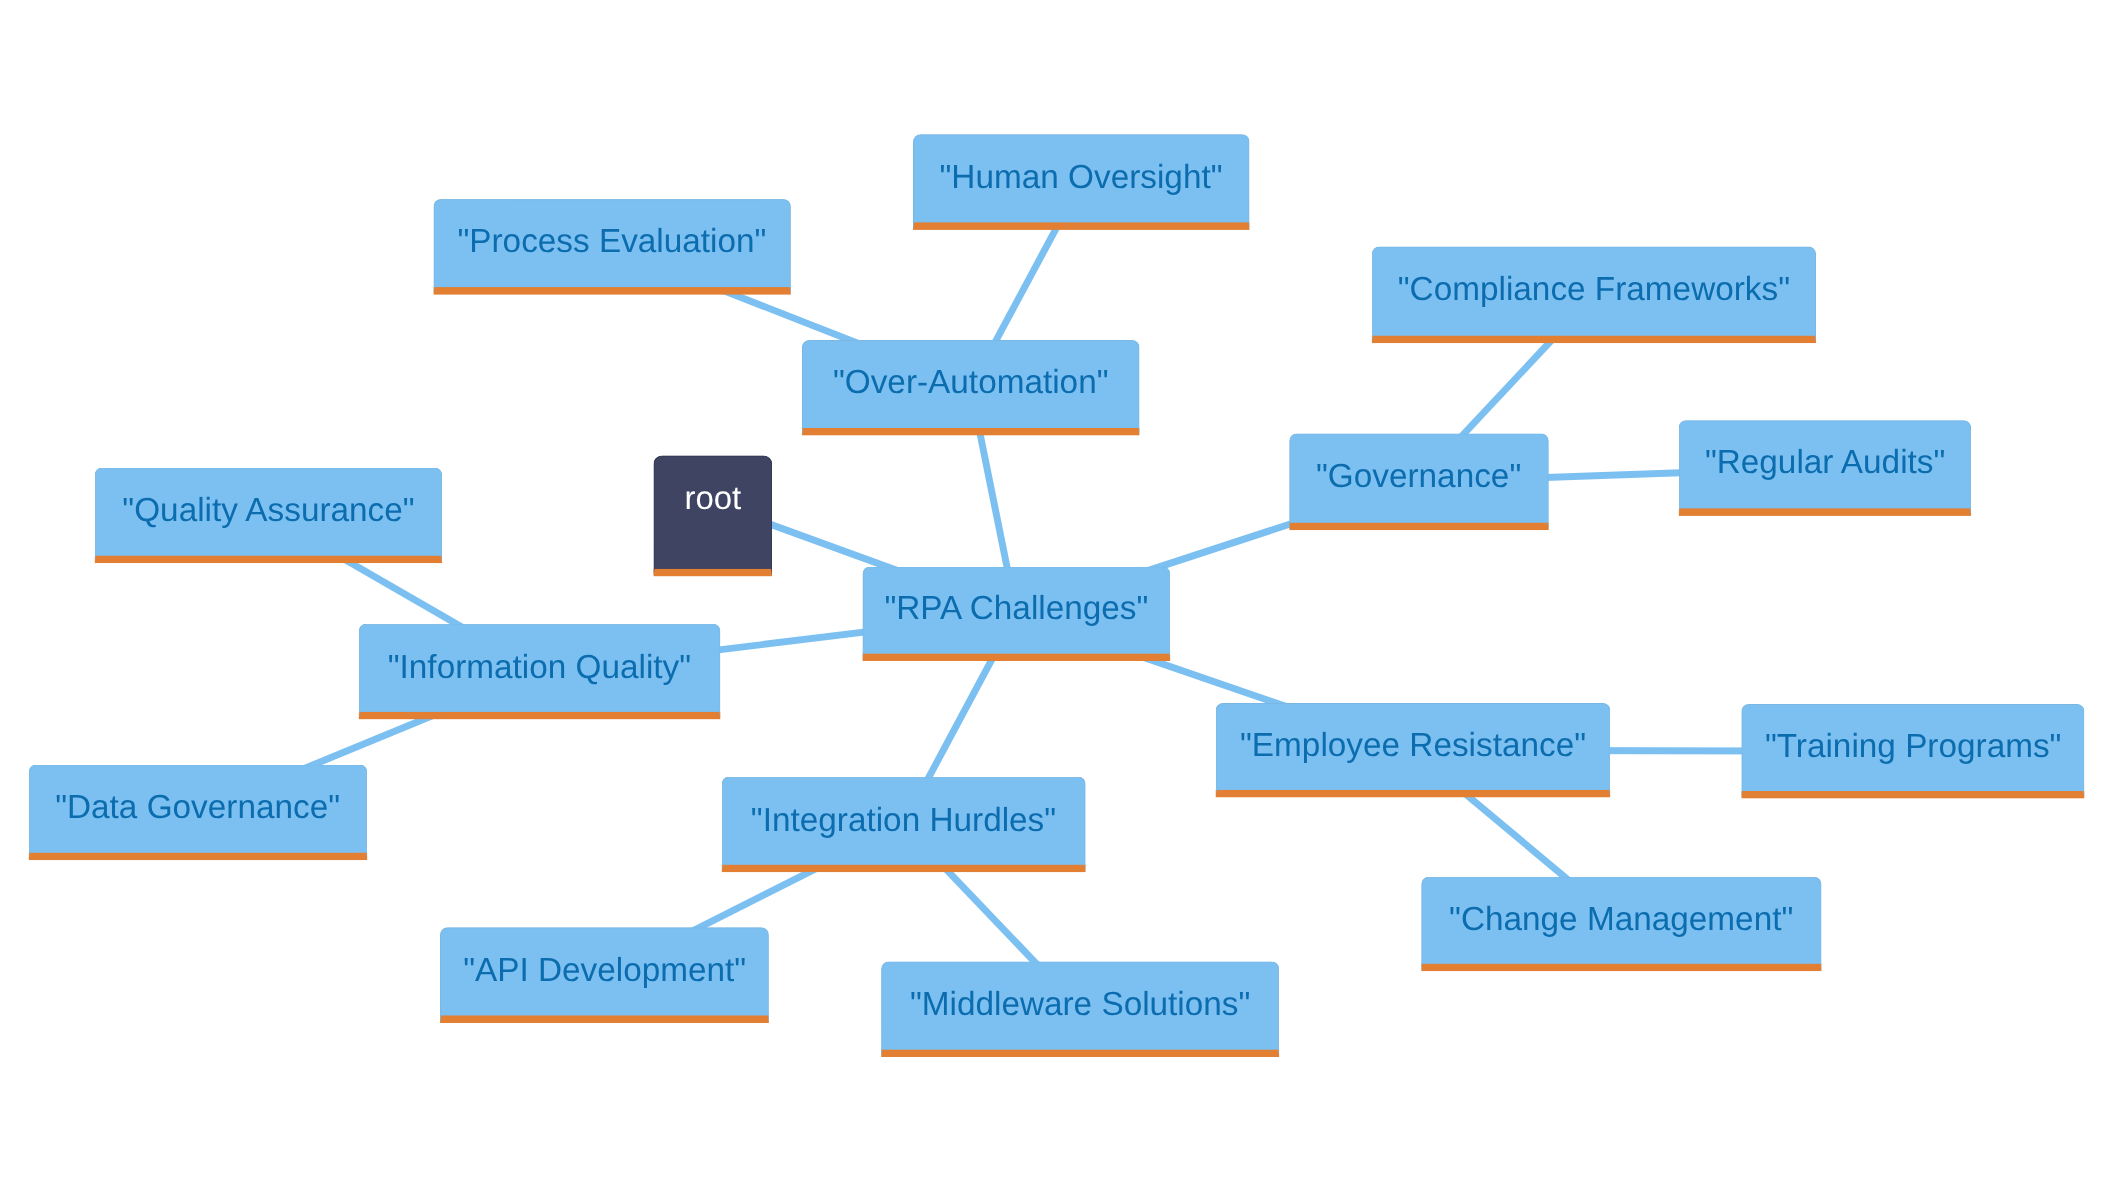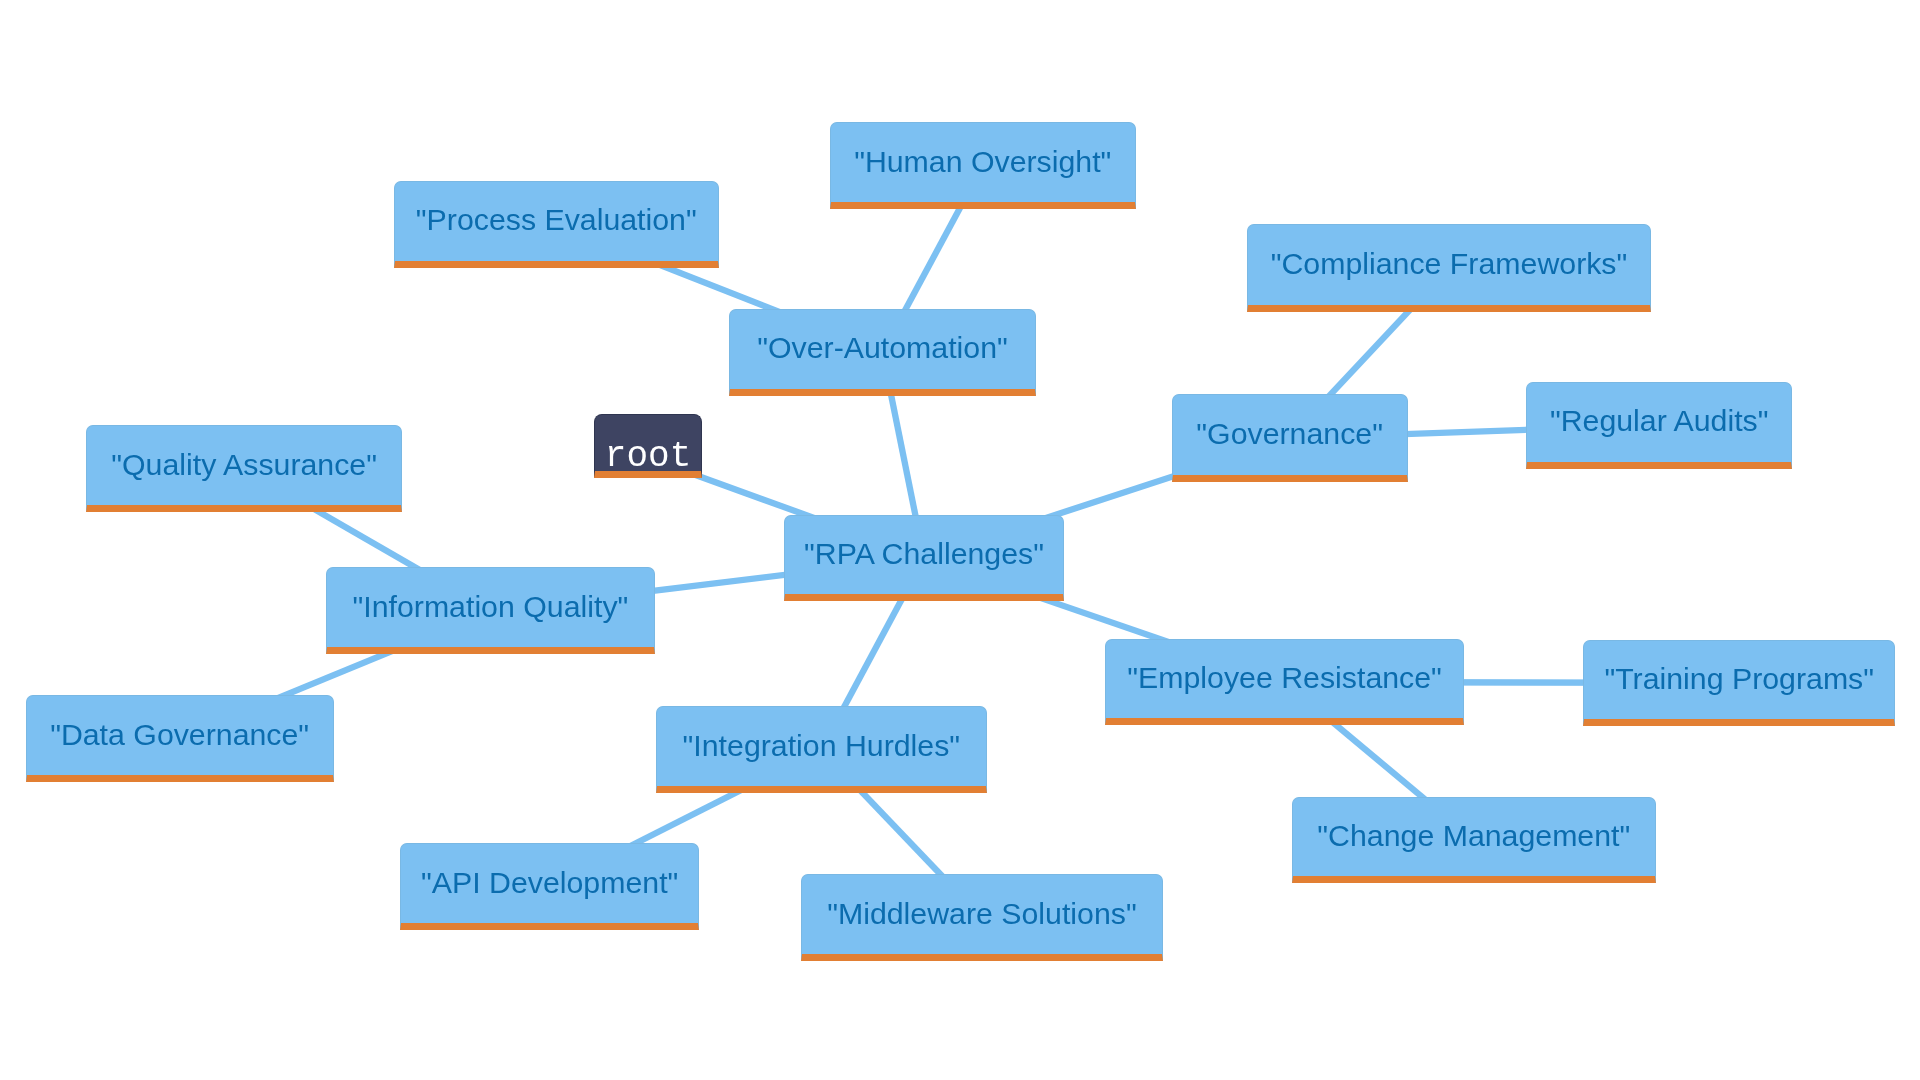--- a/index.html
+++ b/index.html
@@ -61,21 +61,21 @@
     <line x1="490.4" y1="610.65" x2="244.10000000000002" y2="468.65000000000003" stroke="#7cc0f2" stroke-width="6.3"></line>
     <line x1="490.4" y1="610.65" x2="179.65" y2="738.55" stroke="#7cc0f2" stroke-width="6.3"></line>
     <line x1="1284.6000000000001" y1="682" x2="1739.25" y2="682.95" stroke="#7cc0f2" stroke-width="6.3"></line>
     <line x1="1284.6000000000001" y1="682" x2="1473.8" y2="840.15" stroke="#7cc0f2" stroke-width="6.3"></line>
     <line x1="821.3499999999999" y1="749.6" x2="549.7" y2="886.6999999999999" stroke="#7cc0f2" stroke-width="6.3"></line>
     <line x1="821.3499999999999" y1="749.6" x2="981.95" y2="917.75" stroke="#7cc0f2" stroke-width="6.3"></line>
   </svg>
 
   <div id="node-layer">
 
-    <div class="node root" style="left: 594.4px; top: 414px; width: 107.3px; height: 64px; font-size: 36px; background: rgb(62, 68, 98); color: rgb(255, 255, 255); border-color: rgb(47, 53, 80) rgb(47, 53, 80) rgb(226, 127, 51); border-bottom-width: 7px; border-bottom-style: solid; border-radius: 8px 8px 0px 0px; font-family: Liberation Mono, monospace;">
+    <div class="node root" style="left: 594.4px; top: 414px; width: 107.3px; height: 110px; font-size: 30px; background: rgb(62, 68, 98); color: rgb(255, 255, 255); border-color: rgb(47, 53, 80) rgb(47, 53, 80) rgb(226, 127, 51); border-bottom-width: 7px; border-bottom-style: solid; border-radius: 8px 8px 0px 0px;">
       <span class="node-label" style="top: 23.85px; height: 32.4px;">root</span>
     </div>
 
     <div class="node" style="left: 784px; top: 514.7px; width: 280px; height: 86.3px; font-size: 30.3px; background: rgb(124, 192, 242); color: rgb(11, 108, 174); border-color: rgb(121, 184, 228) rgb(121, 184, 228) rgb(226, 127, 51); border-bottom-width: 7px; border-bottom-style: solid; border-radius: 7px 7px 0px 0px;">
       <span class="node-label" style="top: 23.15px; height: 30.3px;">"RPA Challenges"</span>
     </div>
 
     <div class="node" style="left: 729px; top: 308.7px; width: 307px; height: 87.3px; font-size: 30.3px; background: rgb(124, 192, 242); color: rgb(11, 108, 174); border-color: rgb(121, 184, 228) rgb(121, 184, 228) rgb(226, 127, 51); border-bottom-width: 7px; border-bottom-style: solid; border-radius: 7px 7px 0px 0px;">
       <span class="node-label" style="top: 23.65px; height: 30.3px;">"Over-Automation"</span>
     </div>

